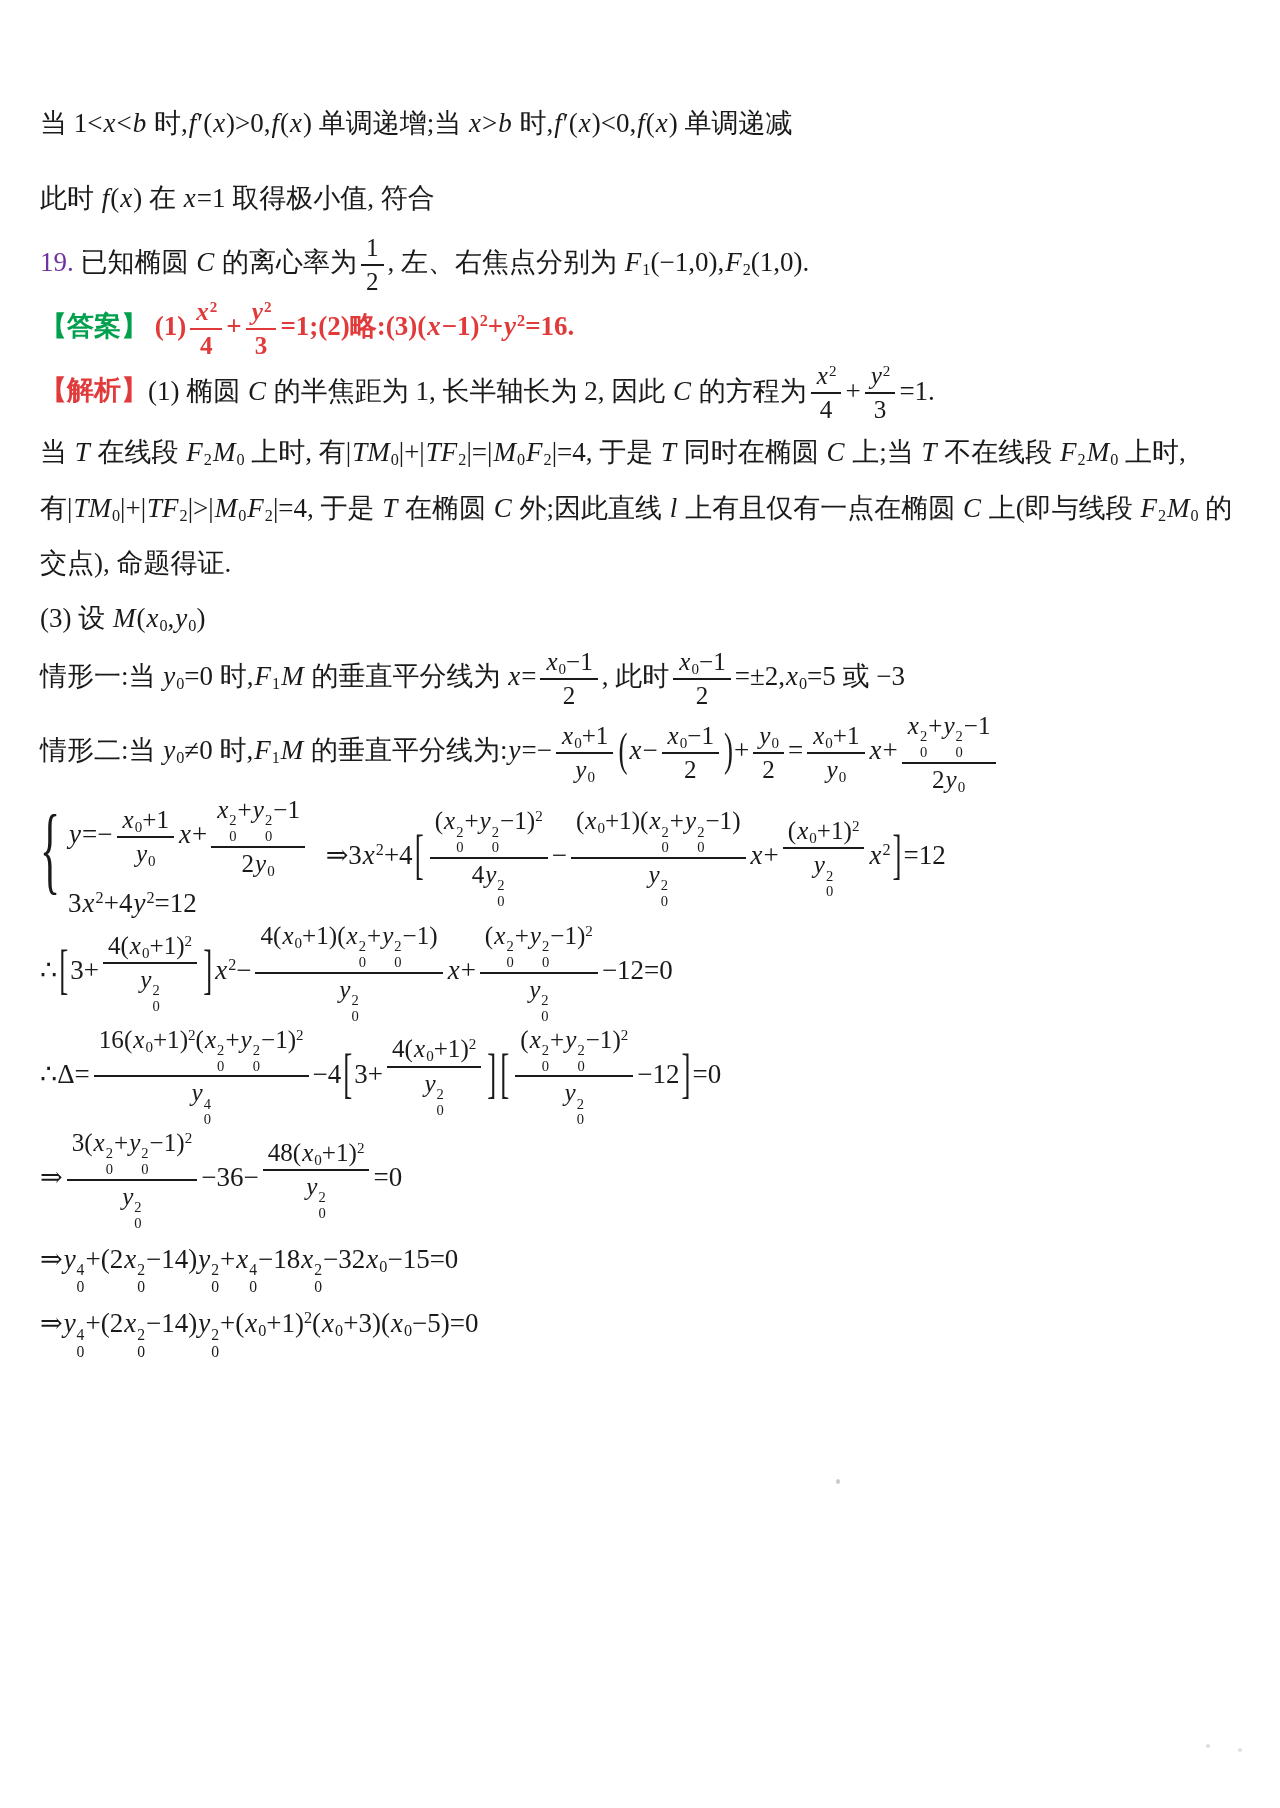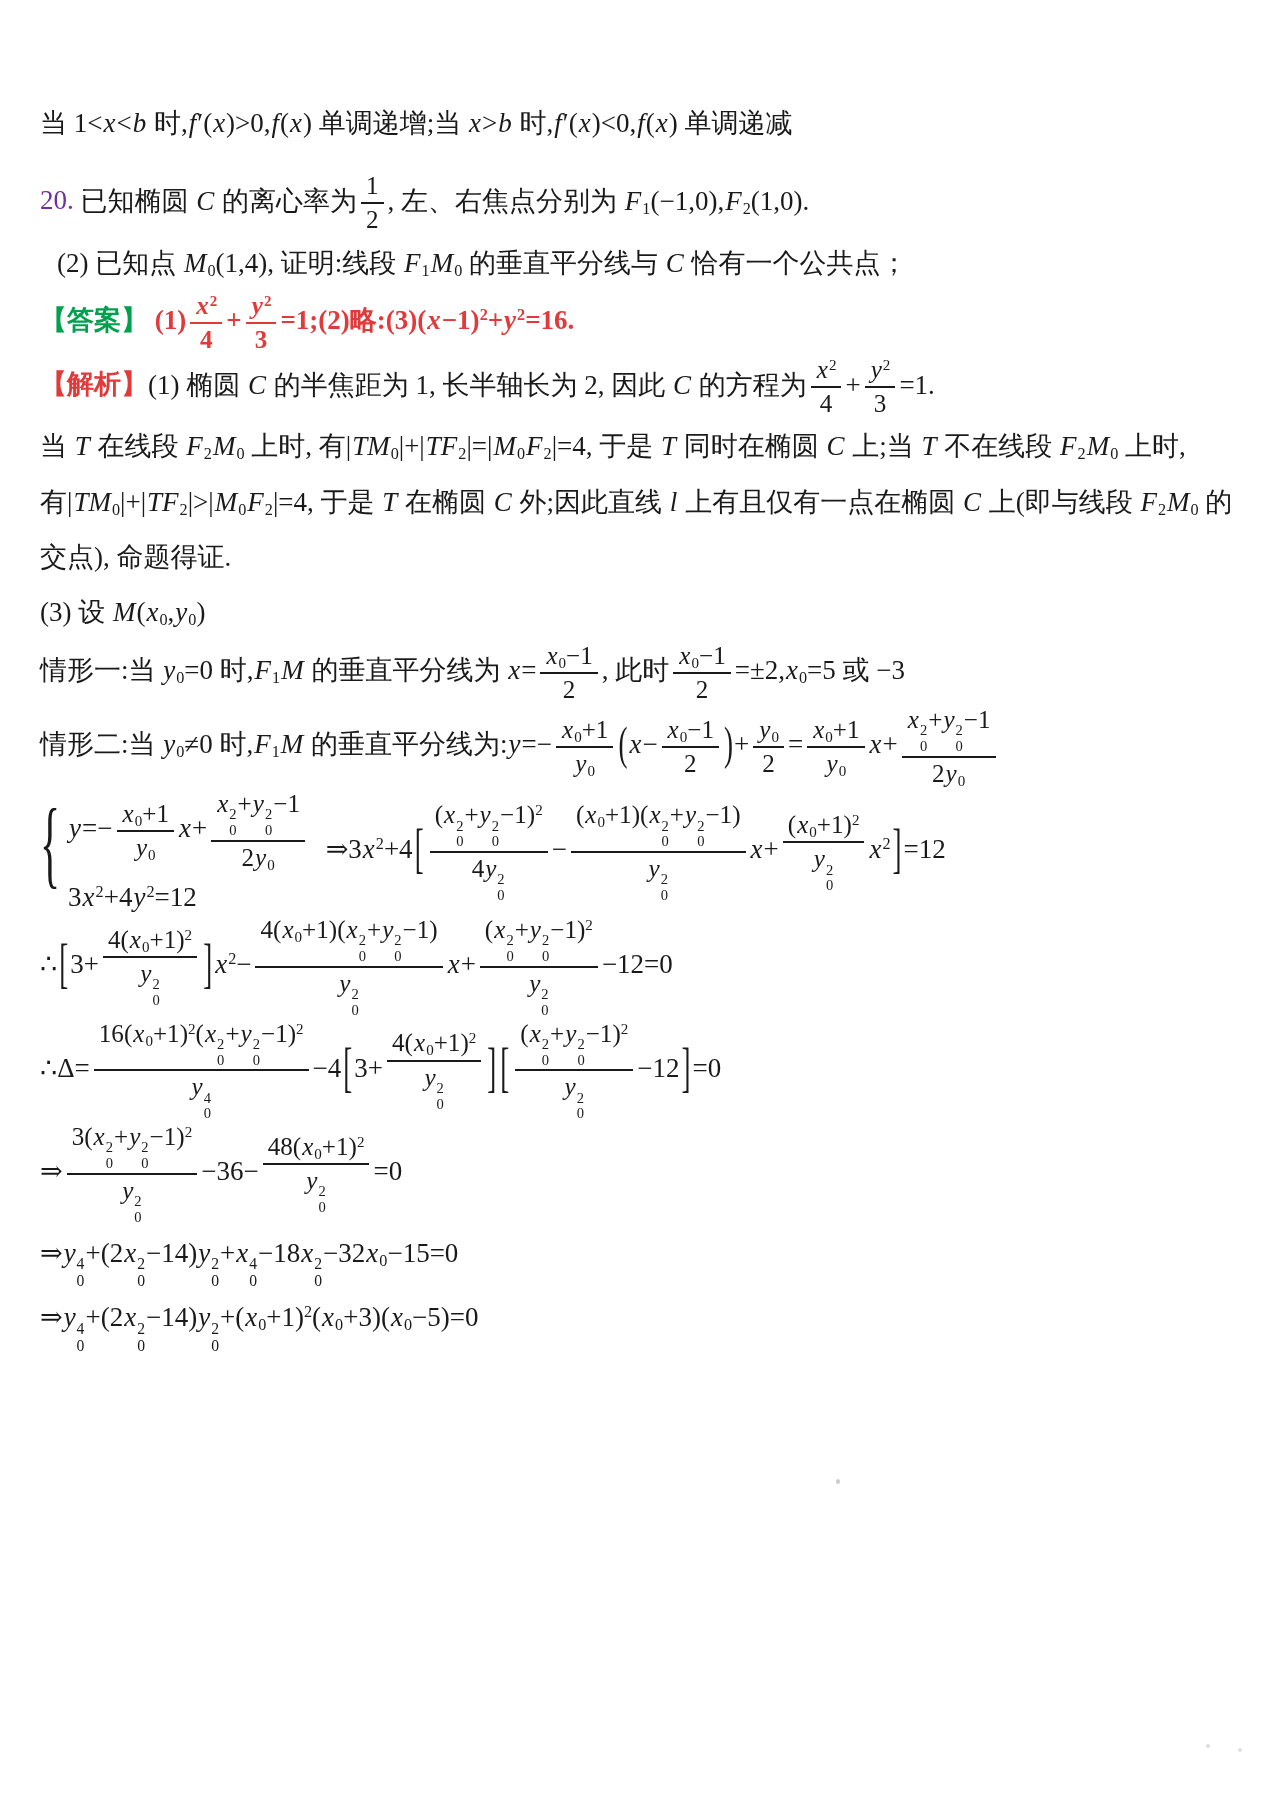--- a/index.html
+++ b/index.html
@@ -46,25 +46,25 @@
   .s2{left:1206px;top:1744px;width:4px;height:4px;opacity:.5;}
   .s3{left:1238px;top:1748px;width:4px;height:4px;opacity:.45;}
   .s4{left:1266px;top:1753px;width:3px;height:3px;opacity:.4;}
 </style>
 </head>
 <body>
 
 <div class="page">
   <div class="content" id="content">
       <div class="line gap-l"><span class="run">当 1&lt;<i class="v">x</i>&lt;<i class="v">b</i> 时,<i class="v">f</i>′(<i class="v">x</i>)&gt;0,<i class="v">f</i>(<i class="v">x</i>) 单调递增;当 <i class="v">x</i>&gt;<i class="v">b</i> 时,<i class="v">f</i>′(<i class="v">x</i>)&lt;0,<i class="v">f</i>(<i class="v">x</i>) 单调递减</span></div>
-      <div class="line"><span class="run c-purple">20.</span><span class="run"> 已知椭圆 <i class="v">C</i> 的离心率为<span class="frac">
+      <div class="line gap-m"><span class="run">此时 <i class="v">f</i>(<i class="v">x</i>) 在 <i class="v">x</i>=1 取得极小值, 符合</span></div>
+      <div class="line"><span class="run c-purple">19.</span><span class="run"> 已知椭圆 <i class="v">C</i> 的离心率为<span class="frac">
             <span class="fnum">1</span>
             <span class="fden">2</span>
           </span>, 左、右焦点分别为 <i class="v">F</i><span class="sub">1</span>(−1,0),<i class="v">F</i><span class="sub">2</span>(1,0).</span></div>
-      <div class="line ind"><span class="run">(2) 已知点 <i class="v">M</i><span class="sub">0</span>(1,4), 证明:线段 <i class="v">F</i><span class="sub">1</span><i class="v">M</i><span class="sub">0</span> 的垂直平分线与 <i class="v">C</i> 恰有一个公共点；</span></div>
       <div class="line"><span class="run c-green bold">【答案】</span><span class="run c-red bold"> (1)<span class="frac">
             <span class="fnum"><i class="v">x</i><span class="sup">2</span></span>
             <span class="fden">4</span>
           </span>+<span class="frac">
             <span class="fnum"><i class="v">y</i><span class="sup">2</span></span>
             <span class="fden">3</span>
           </span>=1;(2)</span><span class="run c-red bold">略</span><span class="run c-red bold">:(3)(<i class="v">x</i>−1)<span class="sup">2</span>+<i class="v">y</i><span class="sup">2</span>=16.</span></div>
       <div class="line"><span class="run c-red bold">【解析】</span><span class="run">(1) 椭圆 <i class="v">C</i> 的半焦距为 1, 长半轴长为 2, 因此 <i class="v">C</i> 的方程为<span class="frac">
             <span class="fnum"><i class="v">x</i><span class="sup">2</span></span>
             <span class="fden">4</span>

